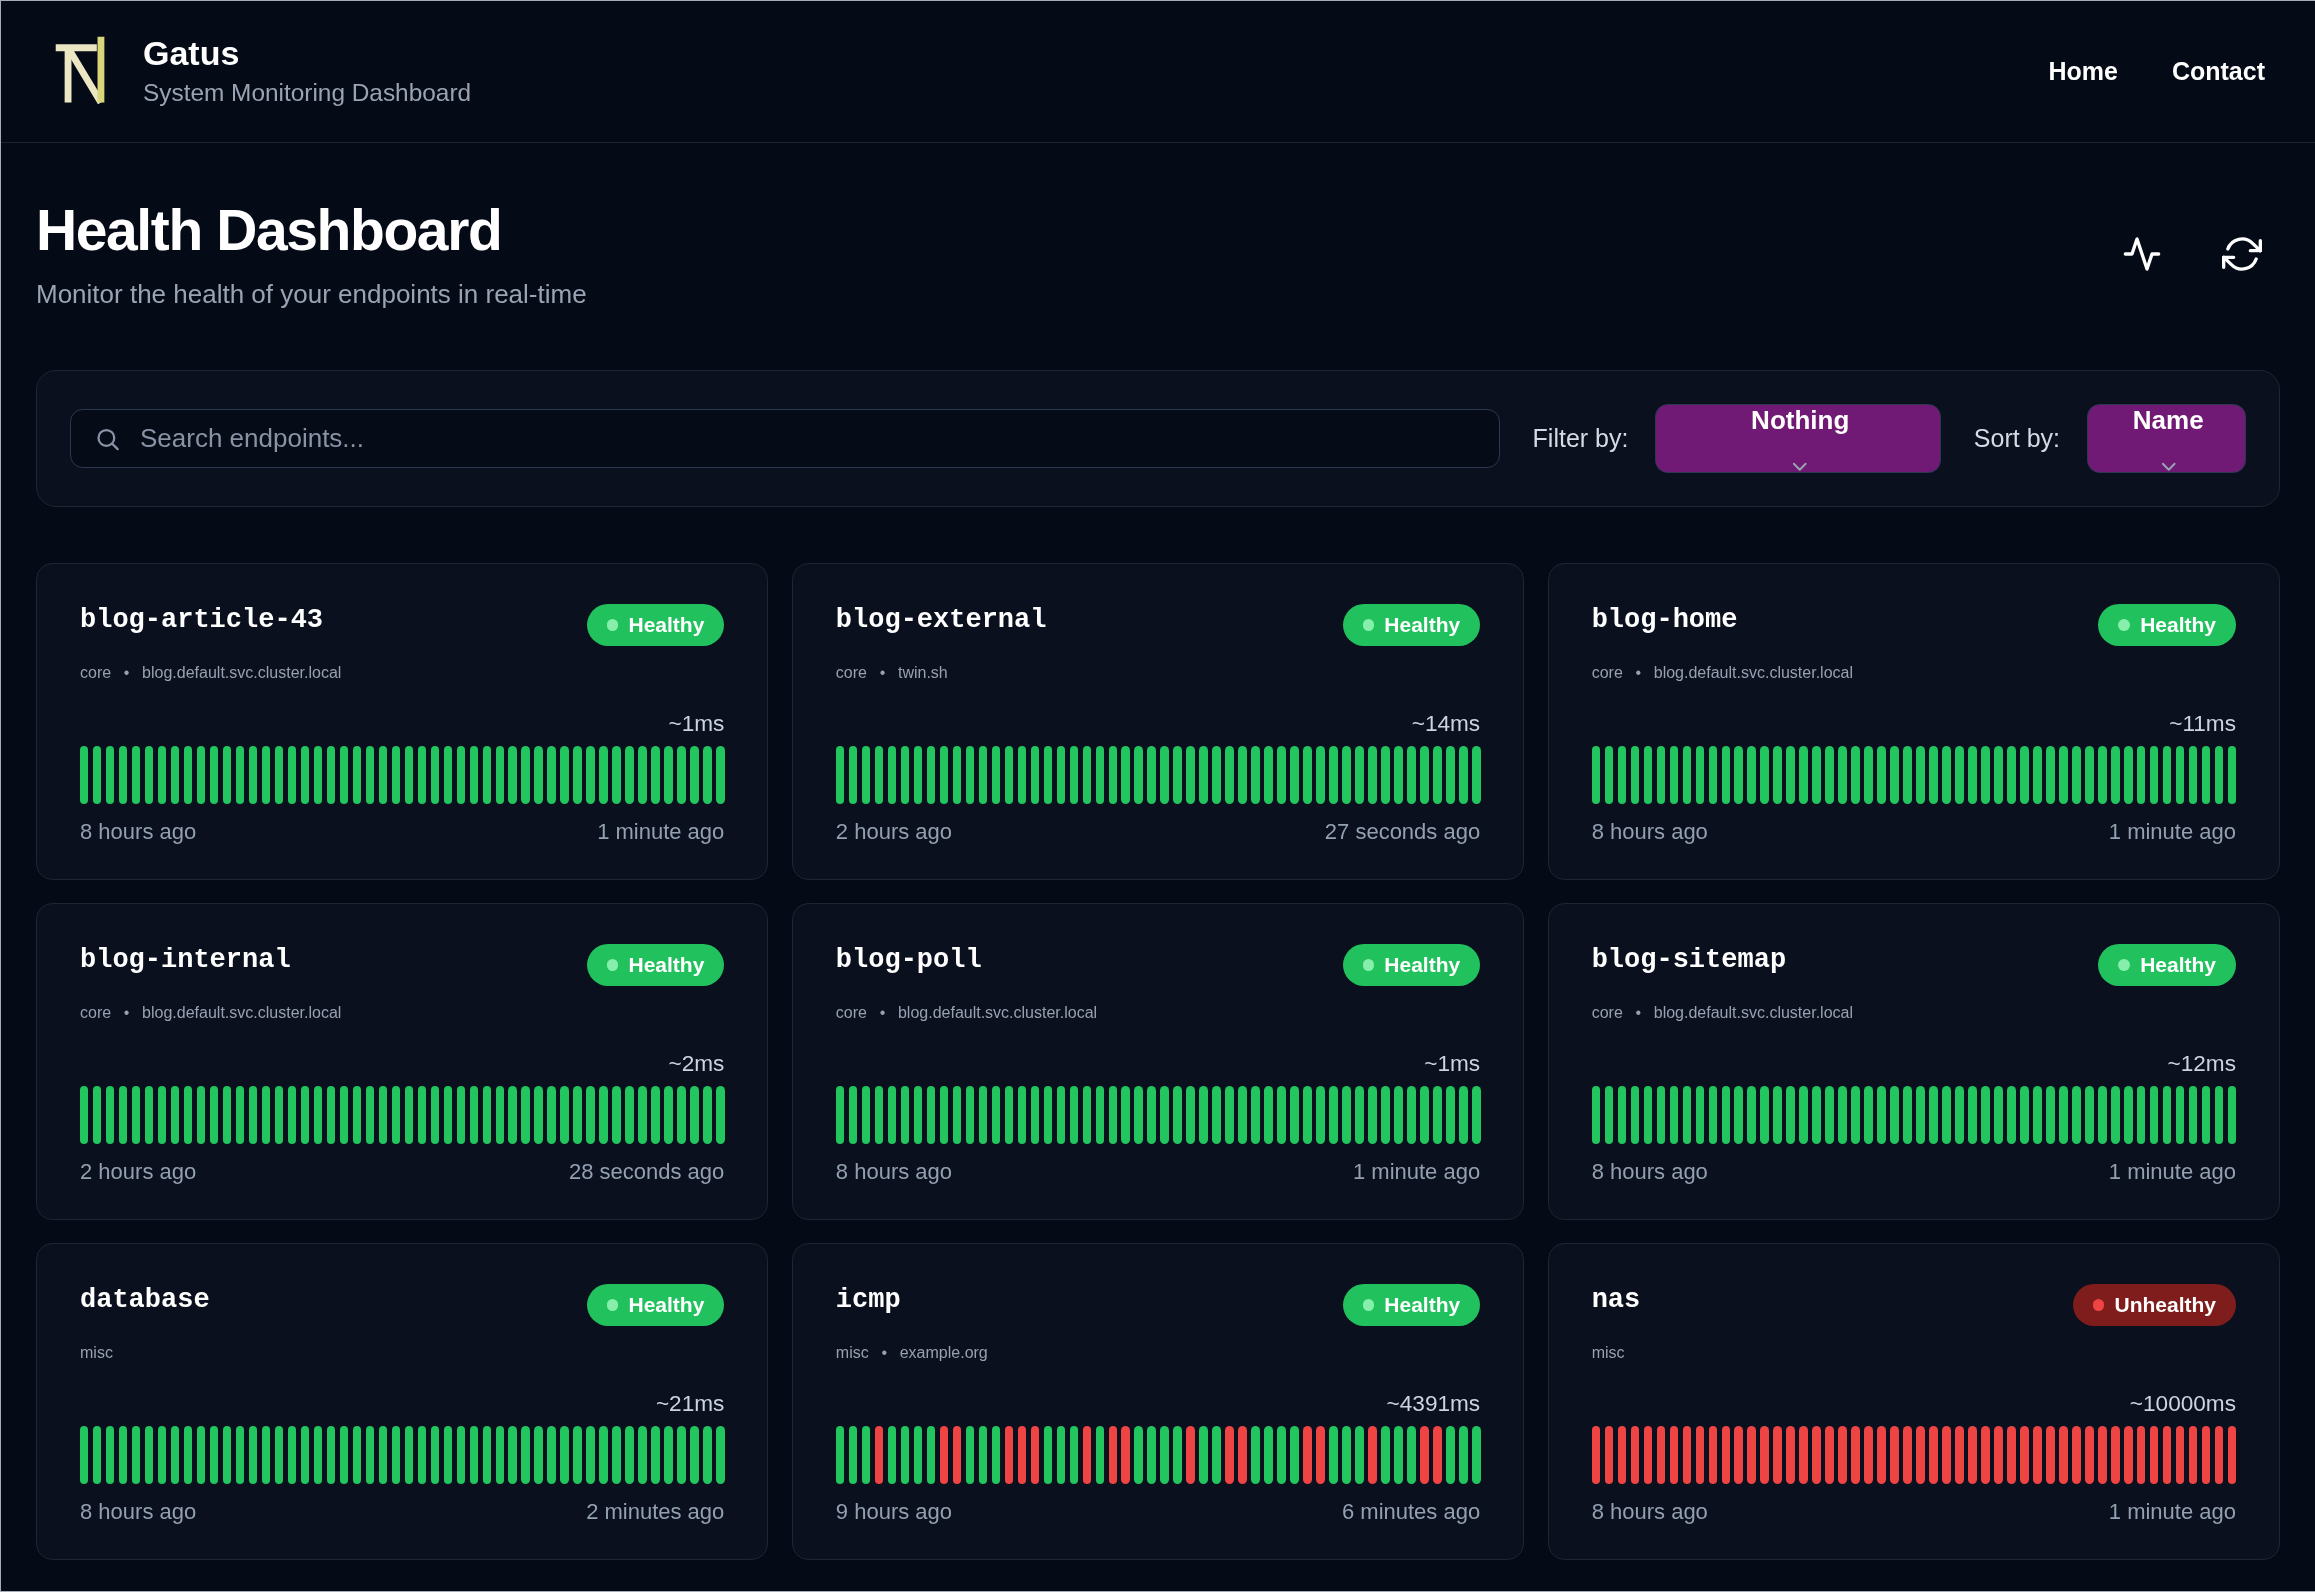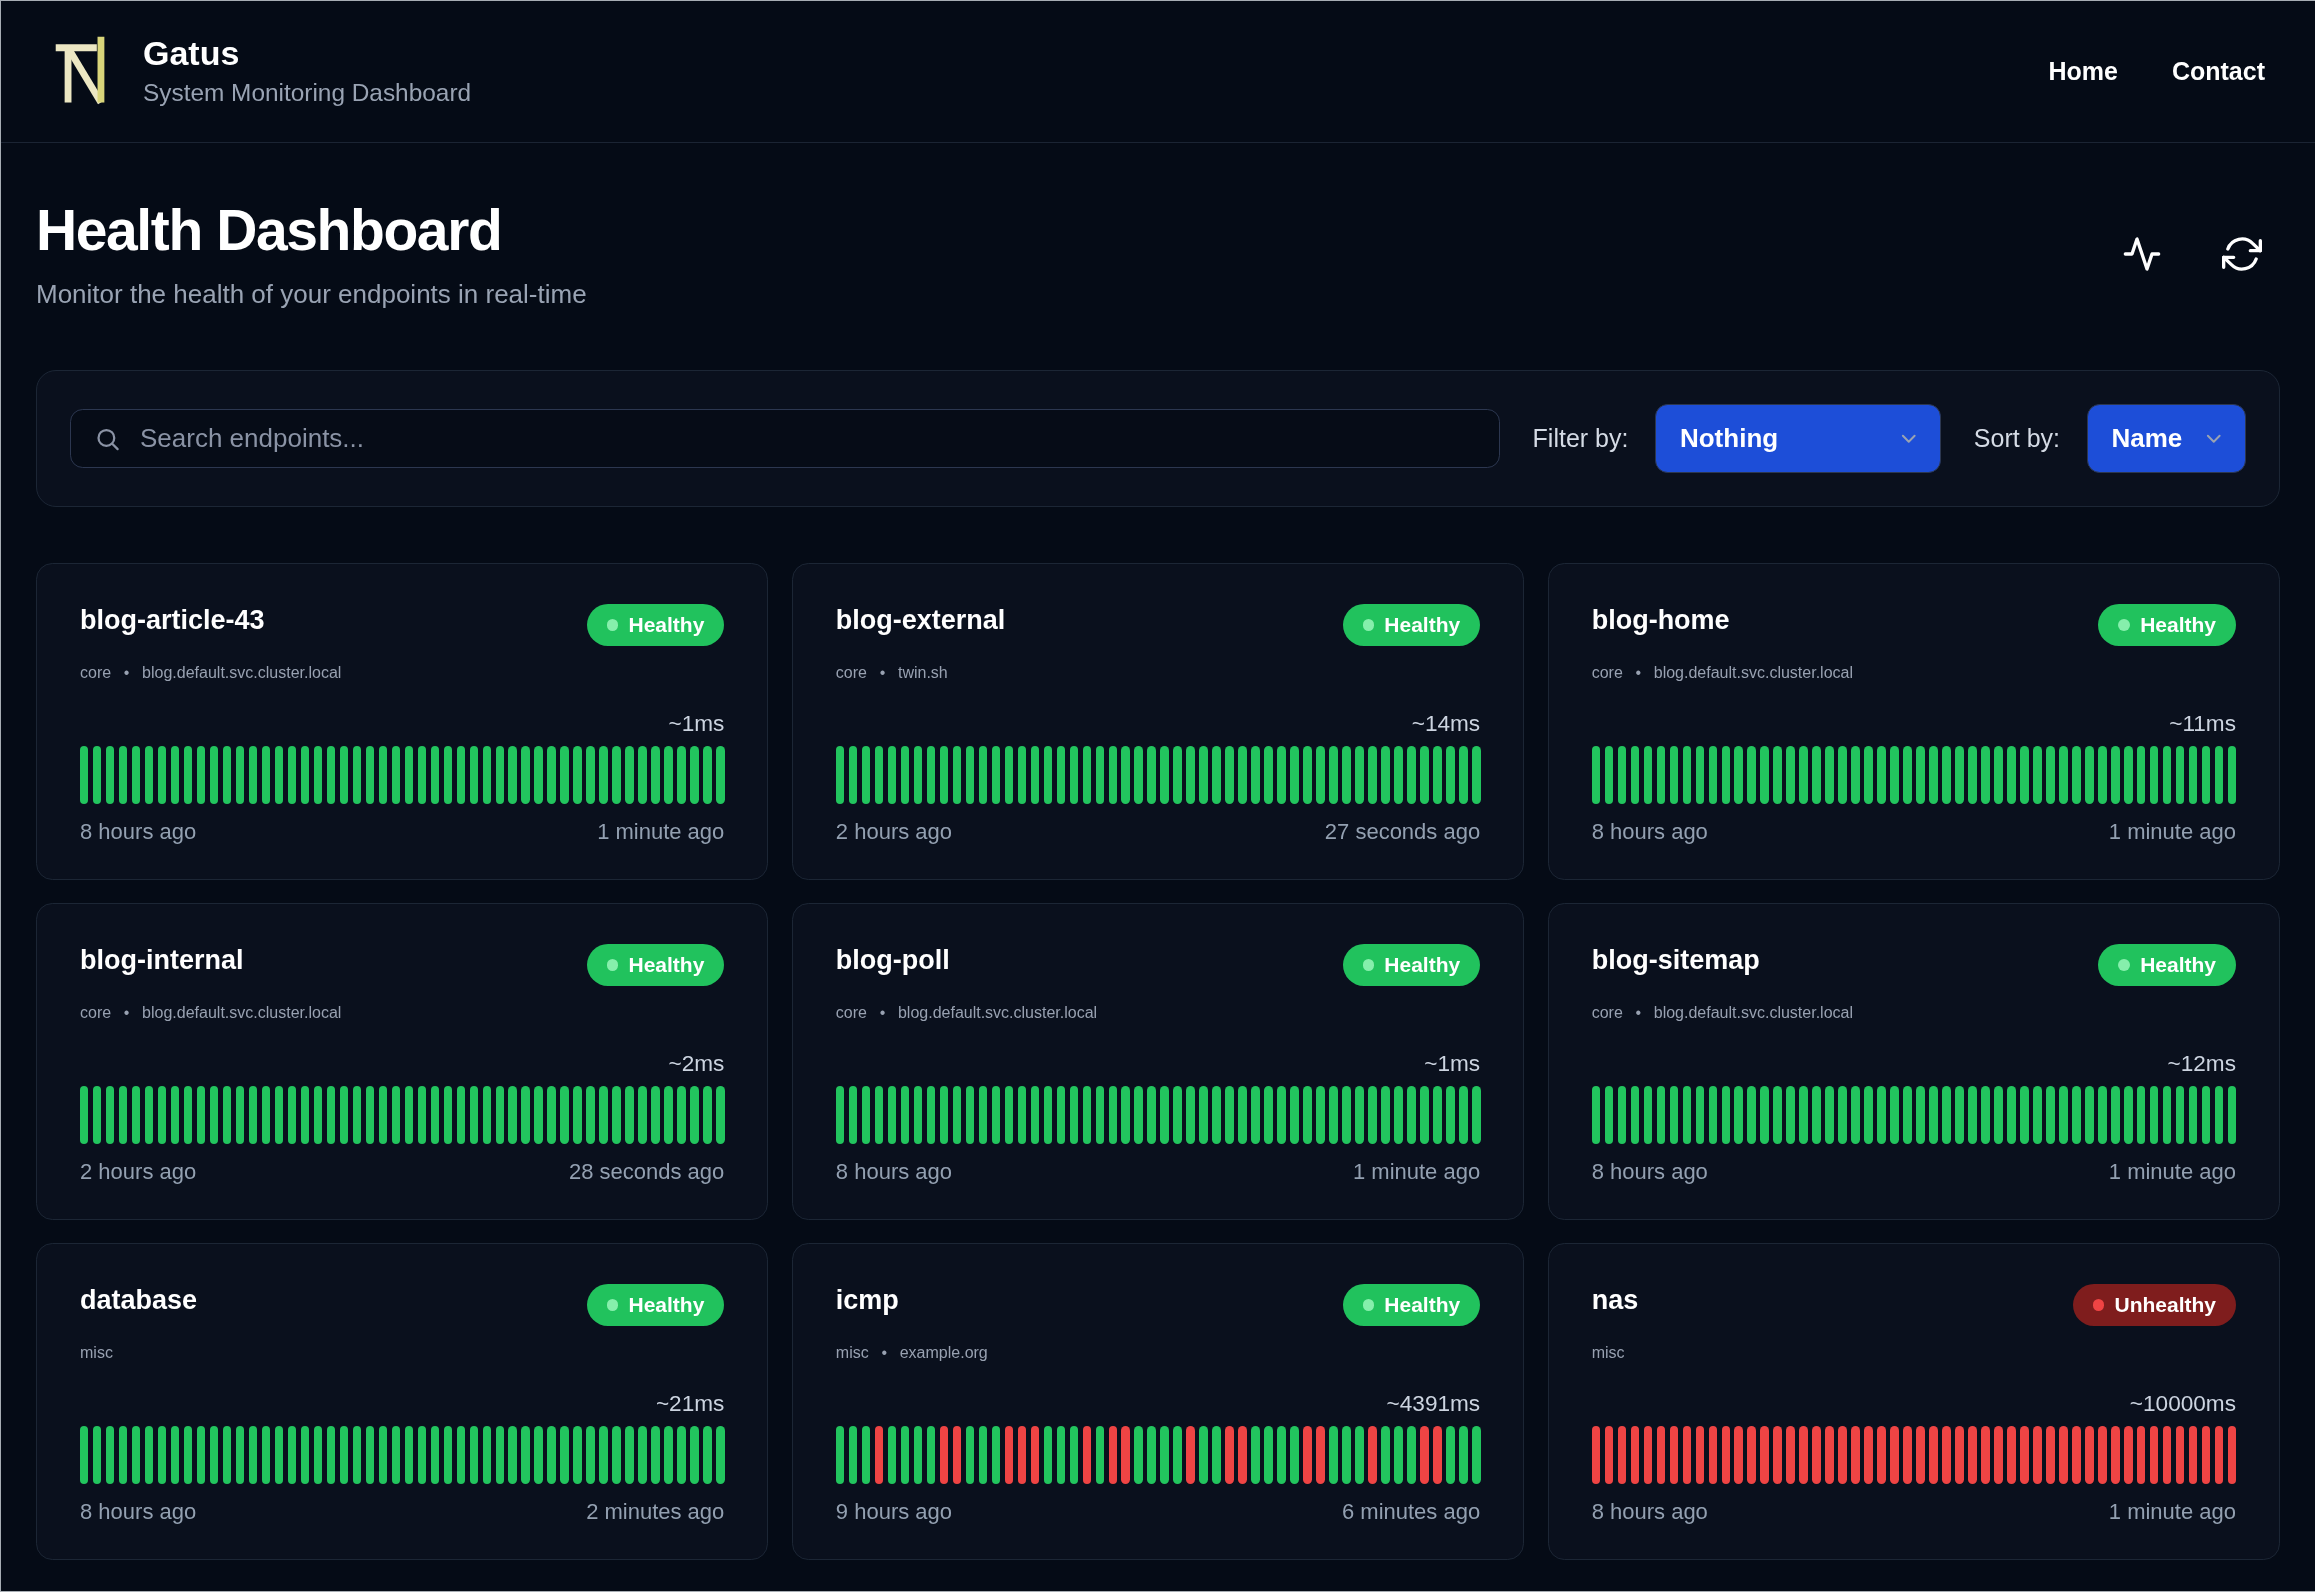--- a/index.html
+++ b/index.html
@@ -46,32 +46,32 @@
   .toolbar{margin-top:60px;background:var(--card);border:0.9px solid var(--card-border);border-radius:20px;
     padding:33px;display:flex;align-items:center;gap:27px;}
   .search-wrap{flex:1;position:relative;}
   .search-icon{position:absolute;left:23.5px;top:50%;transform:translateY(-50%);line-height:0;}
   .search-input{width:100%;height:59px;background:#060c17;border:1.4px solid #2c3750;border-radius:12.7px;
     padding:0 22px 0 69px;font-size:26px;color:#e7ebf2;outline:none;
     font-family:"Liberation Sans","DejaVu Sans",sans-serif;}
   .search-input::placeholder{color:#8a93a5;}
   .ctl-label{font-size:25px;color:#d5dbe5;white-space:nowrap;margin-left:5.4px;}
   .select{height:69px;display:flex;align-items:center;justify-content:space-between;gap:19px;
-    background:#1d4ed8;border:1.4px solid #2c3750;border-radius:12.7px;padding:0 20px 0 23.5px;cursor:pointer;}
+    background:#701a75;border:1.4px solid #2c3750;border-radius:12.7px;padding:0 20px 0 23.5px;cursor:pointer;flex-direction:column;}
   .select .val{font-size:26px;font-weight:600;color:#ffffff;white-space:nowrap;}
   .select-filter{width:286px;}
   .select-sort{width:159px;}
   .chevron{line-height:0;}
 
   
   .grid{margin-top:56px;display:grid;grid-template-columns:repeat(3,1fr);gap:23.5px;}
   .card{background:var(--card);border:0.9px solid var(--card-border);border-radius:16.3px;
     padding:40px 43px 34px;cursor:pointer;}
   .card-top{display:flex;justify-content:space-between;align-items:flex-start;}
-  .card-title{margin:0;font-size:27px;font-weight:700;line-height:1.2;}
+  .card-title{margin:0;font-size:27px;font-weight:700;line-height:1.2;font-family:Liberation Mono, monospace;}
   .badge{display:inline-flex;align-items:center;gap:10px;padding:9px 20px;border-radius:904px;
     font-size:21px;font-weight:700;color:#ffffff;white-space:nowrap;}
   .badge .dot{width:11.8px;height:11.8px;border-radius:50%;}
   .badge.healthy{background:var(--healthy-badge);text-align:center;}
   .badge.healthy .dot{background:var(--healthy-dot);}
   .badge.unhealthy{background:var(--unhealthy-badge);}
   .badge.unhealthy .dot{background:var(--unhealthy-dot);}
   .card-meta{margin-top:18px;display:flex;align-items:center;gap:12.7px;font-size:16px;color:#98a1b1;}
   .latency{margin-top:29px;text-align:right;font-size:22.6px;color:#ccd4e0;}
   .bars{margin-top:9px;display:flex;gap:4.5px;height:58px;align-items:stretch;}

